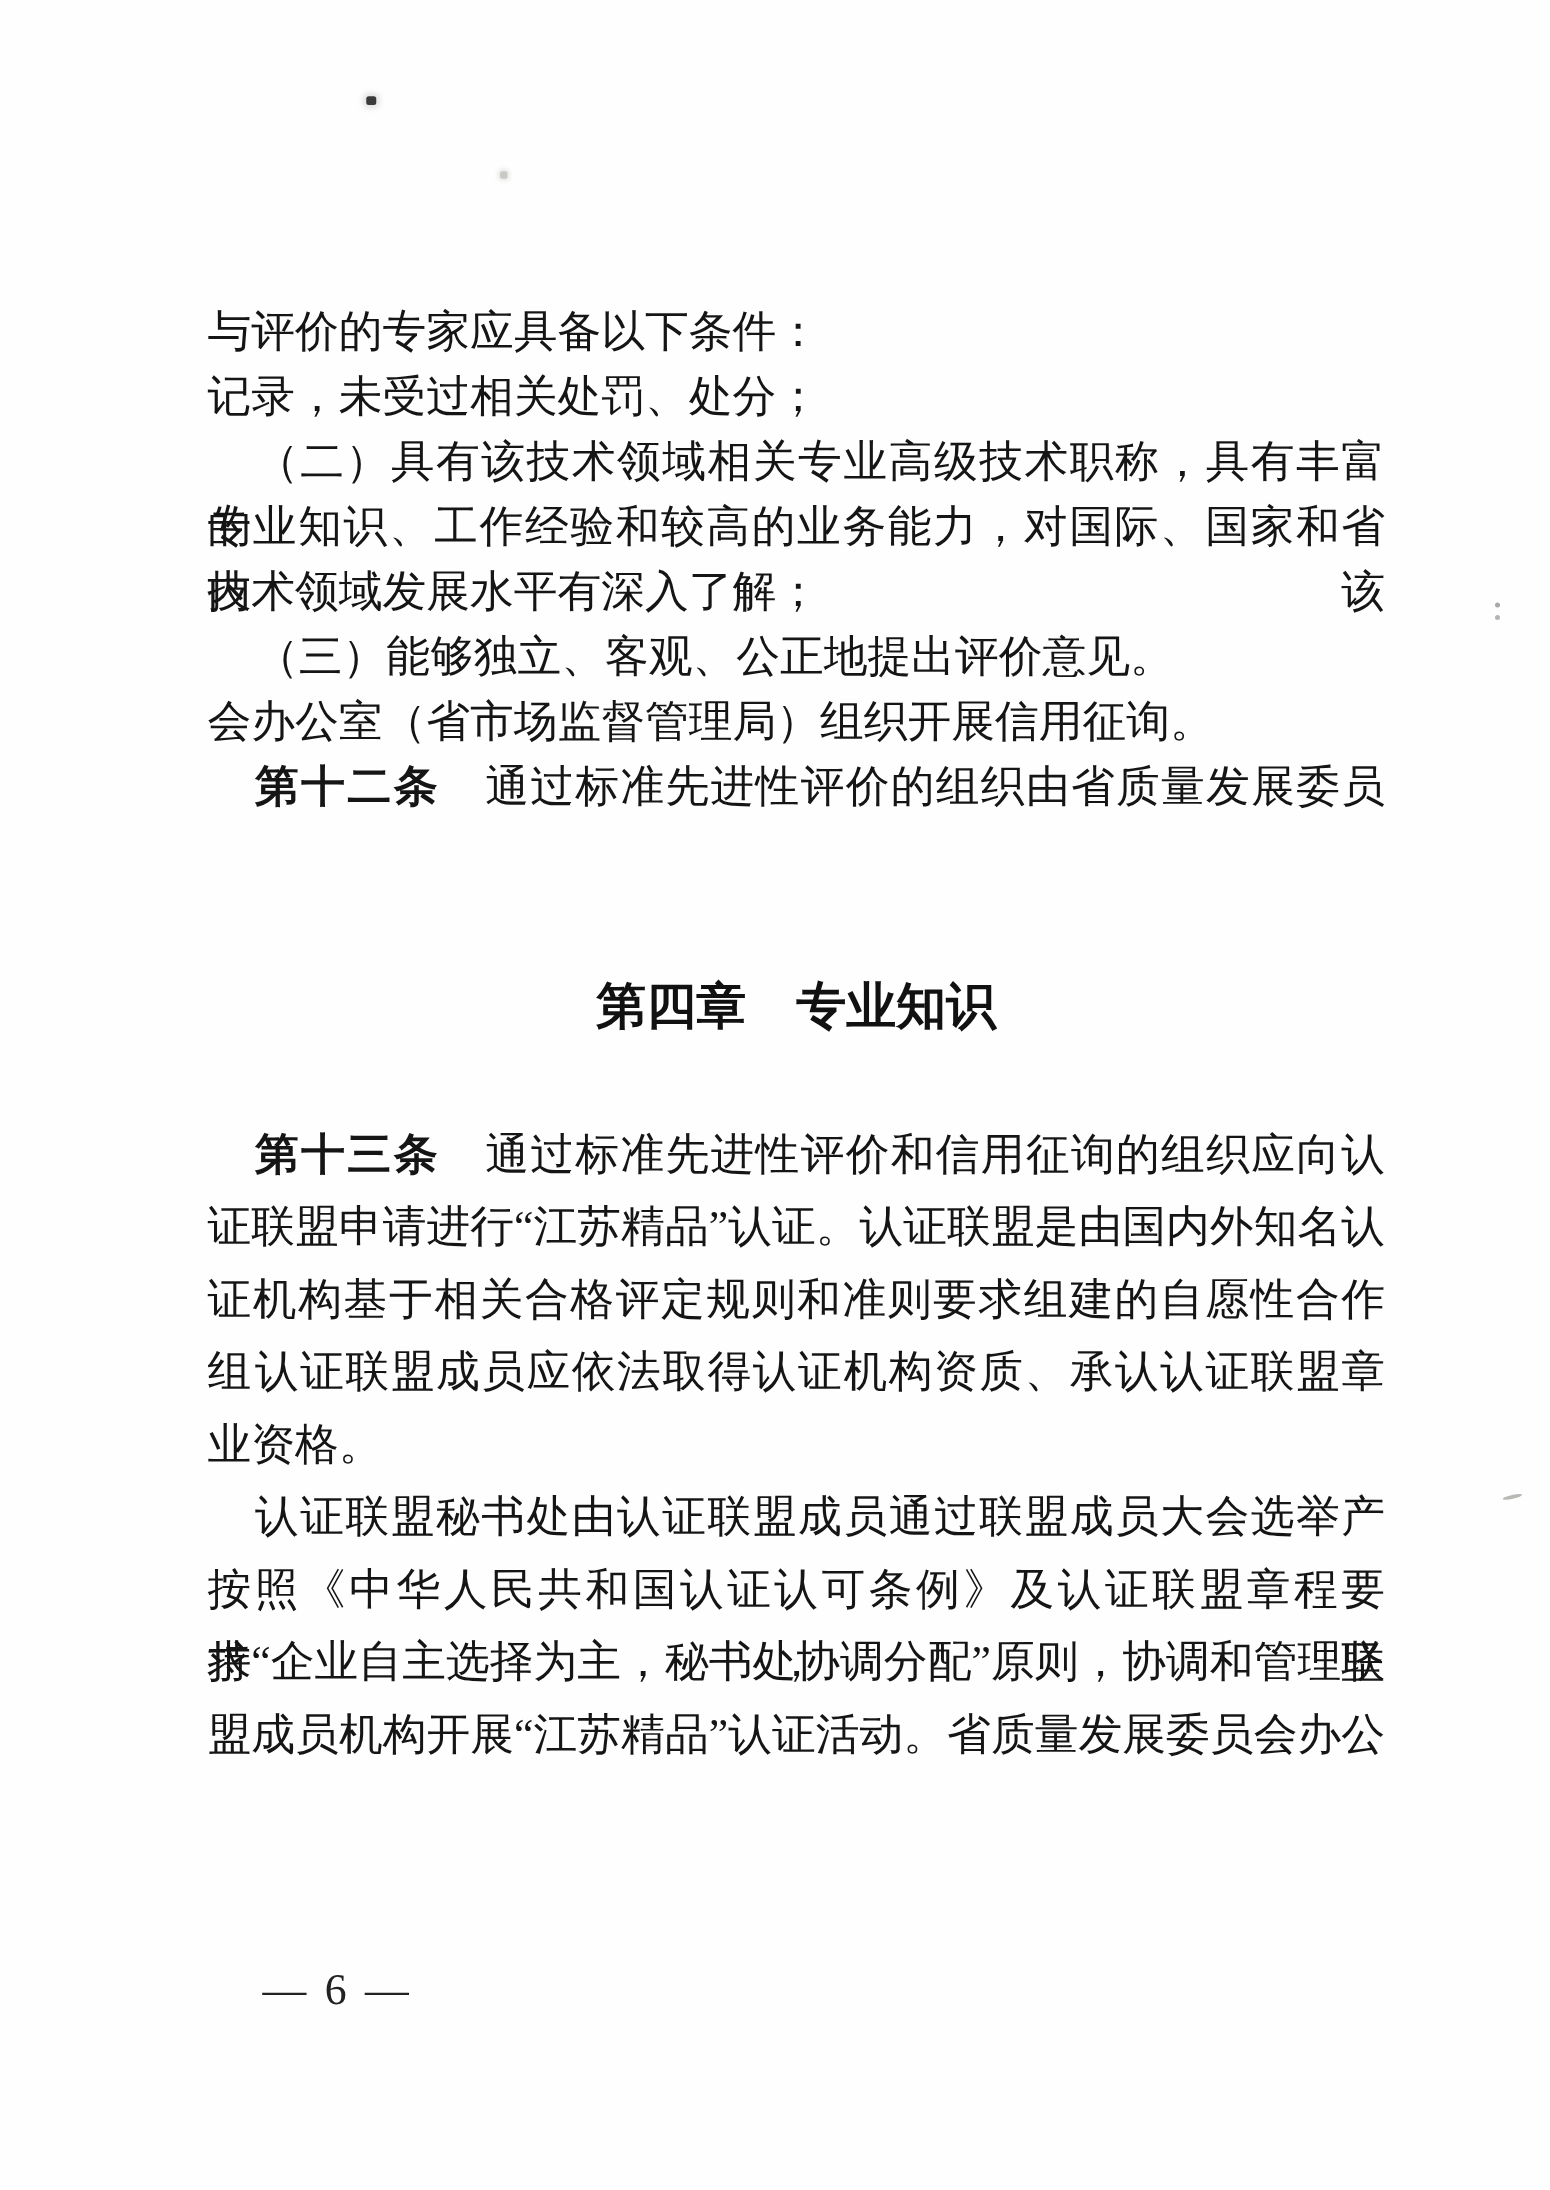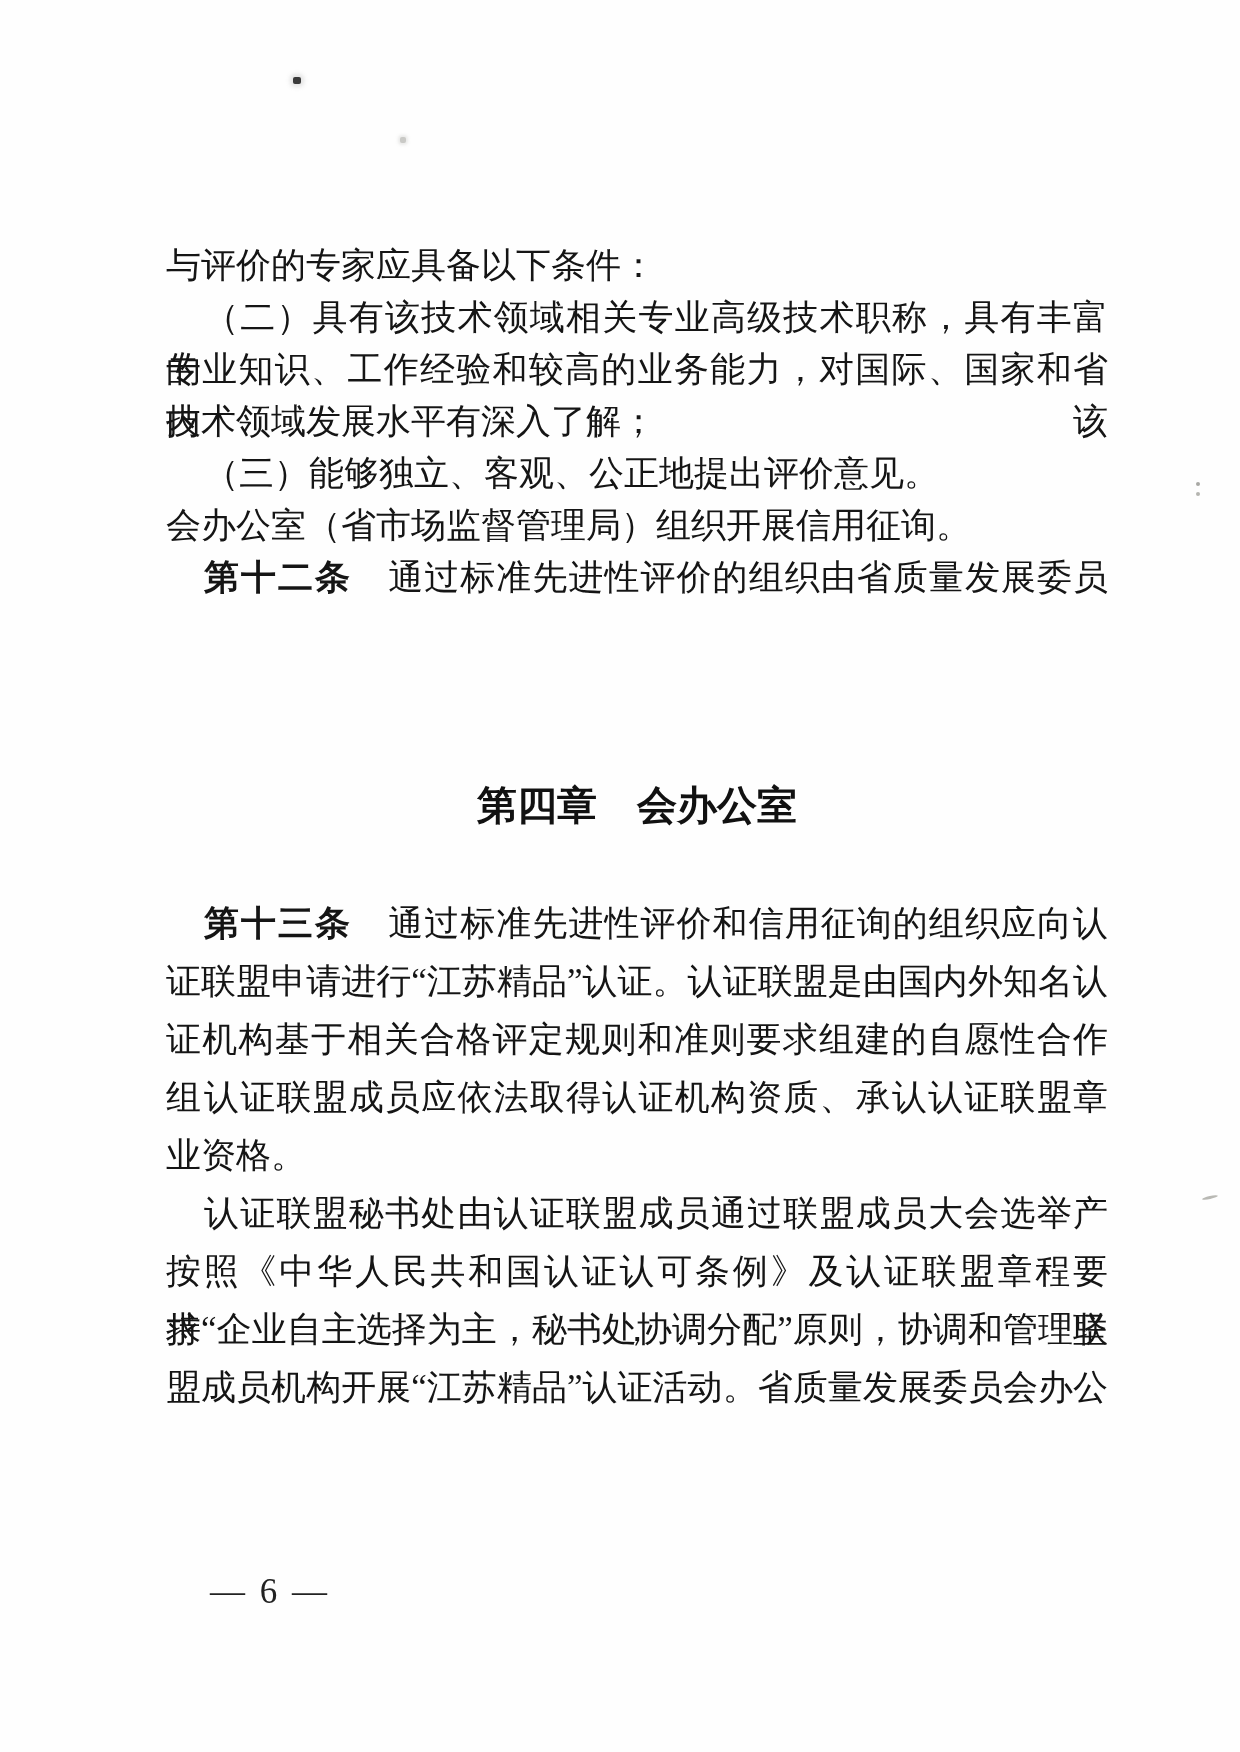--- a/index.html
+++ b/index.html
@@ -67,29 +67,30 @@
 <body>
 
 <div class="page">
   <span class="speck speck-1"></span>
   <span class="speck speck-2"></span>
   <span class="speck mark-right-1"></span>
   <span class="speck mark-right-2"></span>
 
   <div class="block" id="block1">
       <div class="line">与评价的专家应具备以下条件：</div>
+      <div class="line">记录，未受过相关处罚、处分；</div>
       <div class="line in j">（二）具有该技术领域相关专业高级技术职称，具有丰富的</div>
       <div class="line j">专业知识、工作经验和较高的业务能力，对国际、国家和省内该</div>
       <div class="line">技术领域发展水平有深入了解；</div>
       <div class="line in">（三）能够独立、客观、公正地提出评价意见。</div>
       <div class="line">会办公室（省市场监督管理局）组织开展信用征询。</div>
       <div class="line in j"><b>第十二条</b>　通过标准先进性评价的组织由省质量发展委员</div>
     </div>
 
-  <h2 class="chapter">第四章　会办公室</h2>
+  <h2 class="chapter">第四章　专业知识</h2>
 
   <div class="block" id="block2">
       <div class="line in j"><b>第十三条</b>　通过标准先进性评价和信用征询的组织应向认</div>
       <div class="line j">证联盟申请进行“江苏精品”认证。认证联盟是由国内外知名认</div>
       <div class="line j">证机构基于相关合格评定规则和准则要求组建的自愿性合作组</div>
       <div class="line in j">认证联盟成员应依法取得认证机构资质、承认认证联盟章</div>
       <div class="line">业资格。</div>
       <div class="line in j">认证联盟秘书处由认证联盟成员通过联盟成员大会选举产</div>
       <div class="line j">按照《中华人民共和国认证认可条例》及认证联盟章程要求，坚</div>
       <div class="line j">持“企业自主选择为主，秘书处协调分配”原则，协调和管理联</div>

